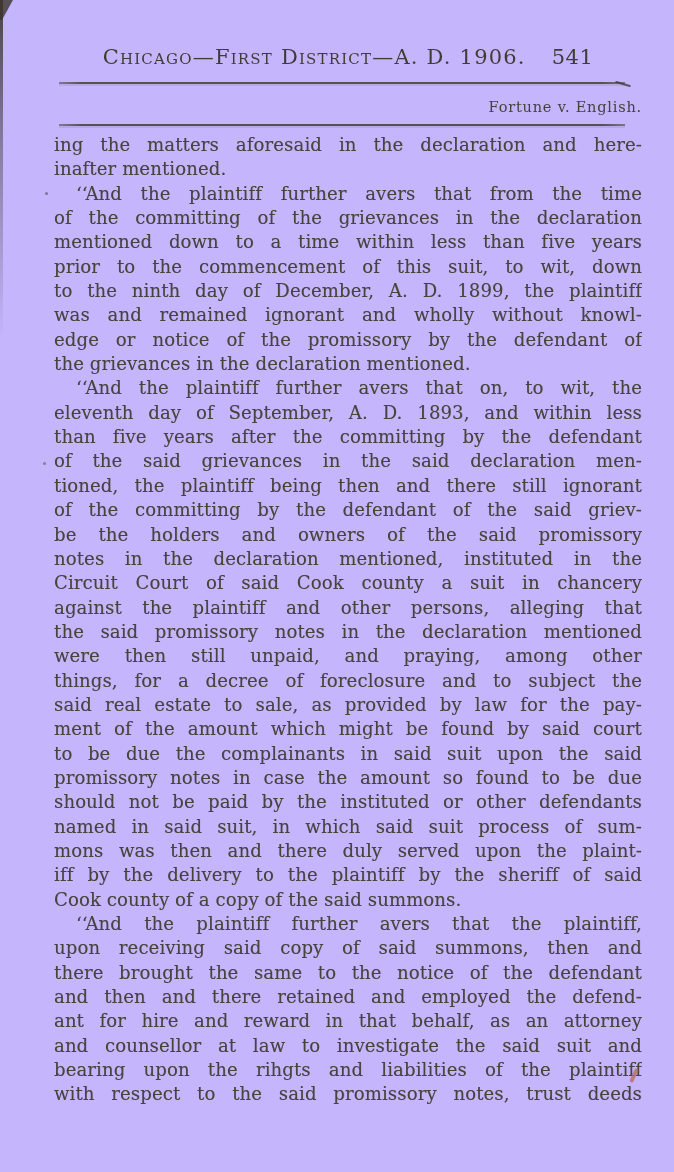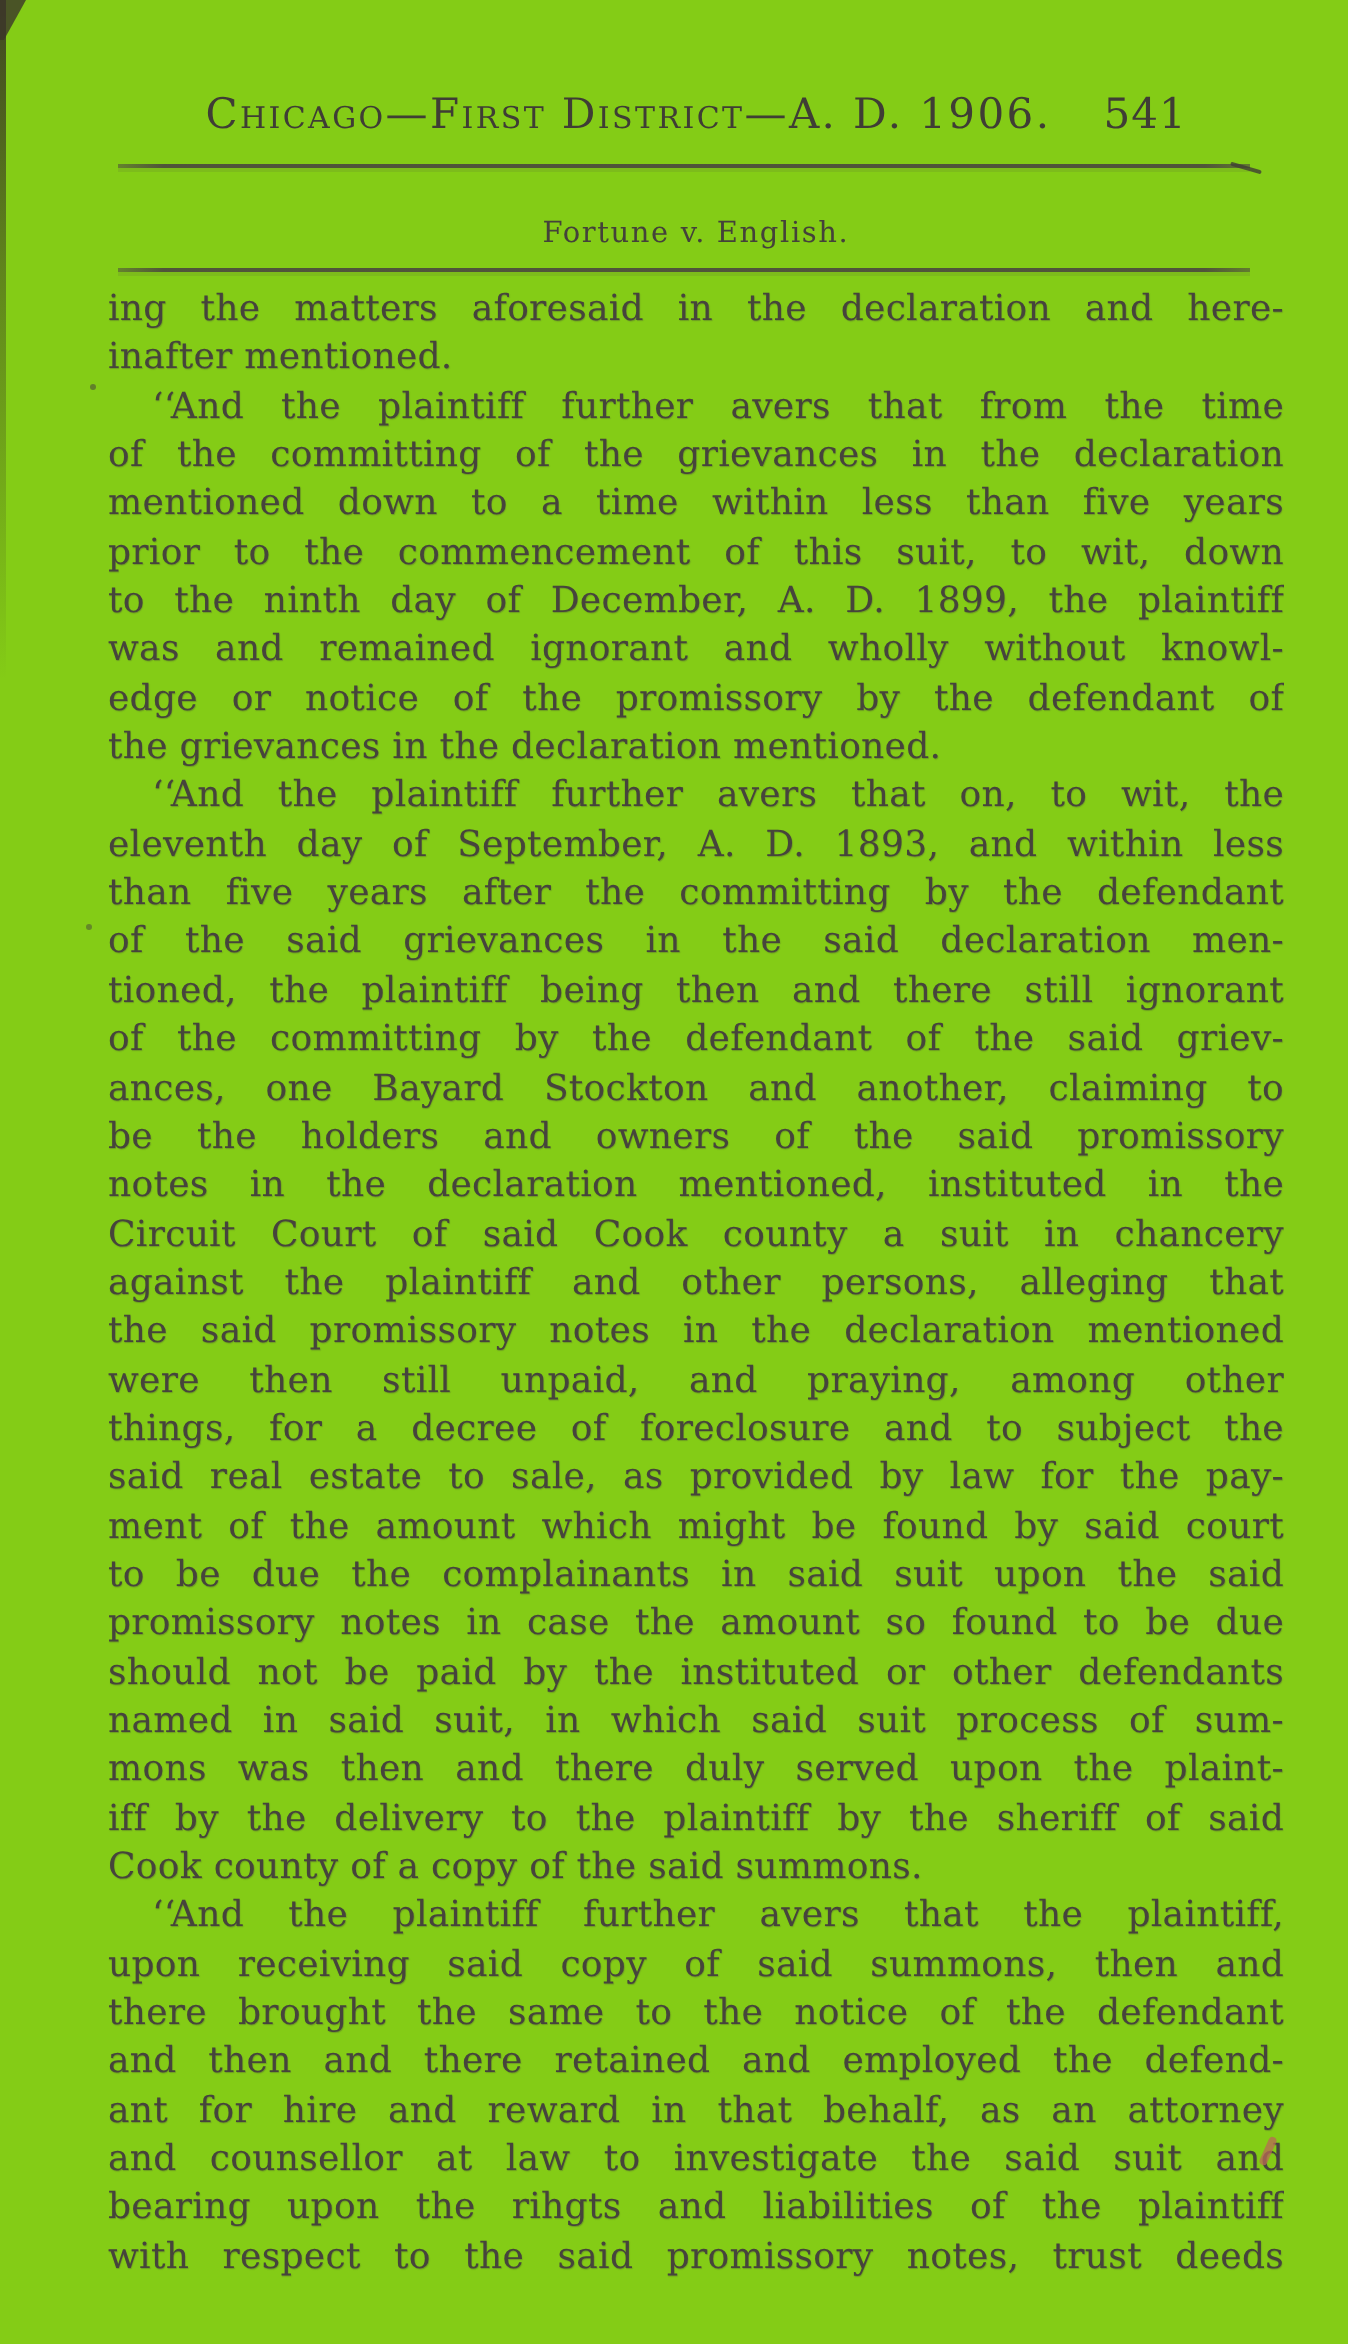--- a/index.html
+++ b/index.html
@@ -8,21 +8,21 @@
     font-family: "DejaVu Serif", "Liberation Serif", serif;
     overflow: hidden;
   }
   .page {
     position: relative;
     width: 674px;
     height: 1172px;
     background:
       radial-gradient(ellipse 130% 90% at 52% 38%,
         #eee6d2 0%, #eae2cd 45%, #e6decz 70%, #e0d7bf 100%);
-    background-color: #84cc16;
+    background-color: #c4b5fd;
     color: #46443c;
   }
   .content {
     position: absolute;
     left: 54px;
     top: 0;
     width: 588px;
   }
   
   .running-head {
@@ -54,22 +54,22 @@
     position: absolute;
     right: -6px;
     top: 1px;
     width: 16px;
     height: 2px;
     background: rgba(64,61,52,0.8);
     transform: rotate(16deg);
     border-radius: 2px;
   }
   .case-title {
-    margin-top: 25px;
-    text-align: center;
+    margin-top: 15px;
+    text-align: right;
     font-size: 14.5px;
     letter-spacing: 0.8px;
     color: #44423a;
   }
   .rule-bottom { margin-top: 9px; }
   
   .body-text {
     margin-top: 7px;
     font-size: 18px;
     line-height: 24.35px;
@@ -155,21 +155,20 @@
         <div class="line">to the ninth day of December, A. D. 1899, the plaintiff</div>
         <div class="line">was and remained ignorant and wholly without knowl-</div>
         <div class="line">edge or notice of the promissory by the defendant of</div>
         <div class="line lastline">the grievances in the declaration mentioned.</div>
         <div class="line indent">‘‘And the plaintiff further avers that on, to wit, the</div>
         <div class="line">eleventh day of September, A. D. 1893, and within less</div>
         <div class="line">than five years after the committing by the defendant</div>
         <div class="line">of the said grievances in the said declaration men-</div>
         <div class="line">tioned, the plaintiff being then and there still ignorant</div>
         <div class="line">of the committing by the defendant of the said griev-</div>
-        <div class="line">ances, one Bayard Stockton and another, claiming to</div>
         <div class="line">be the holders and owners of the said promissory</div>
         <div class="line">notes in the declaration mentioned, instituted in the</div>
         <div class="line">Circuit Court of said Cook county a suit in chancery</div>
         <div class="line">against the plaintiff and other persons, alleging that</div>
         <div class="line">the said promissory notes in the declaration mentioned</div>
         <div class="line">were then still unpaid, and praying, among other</div>
         <div class="line">things, for a decree of foreclosure and to subject the</div>
         <div class="line">said real estate to sale, as provided by law for the pay-</div>
         <div class="line">ment of the amount which might be found by said court</div>
         <div class="line">to be due the complainants in said suit upon the said</div>

